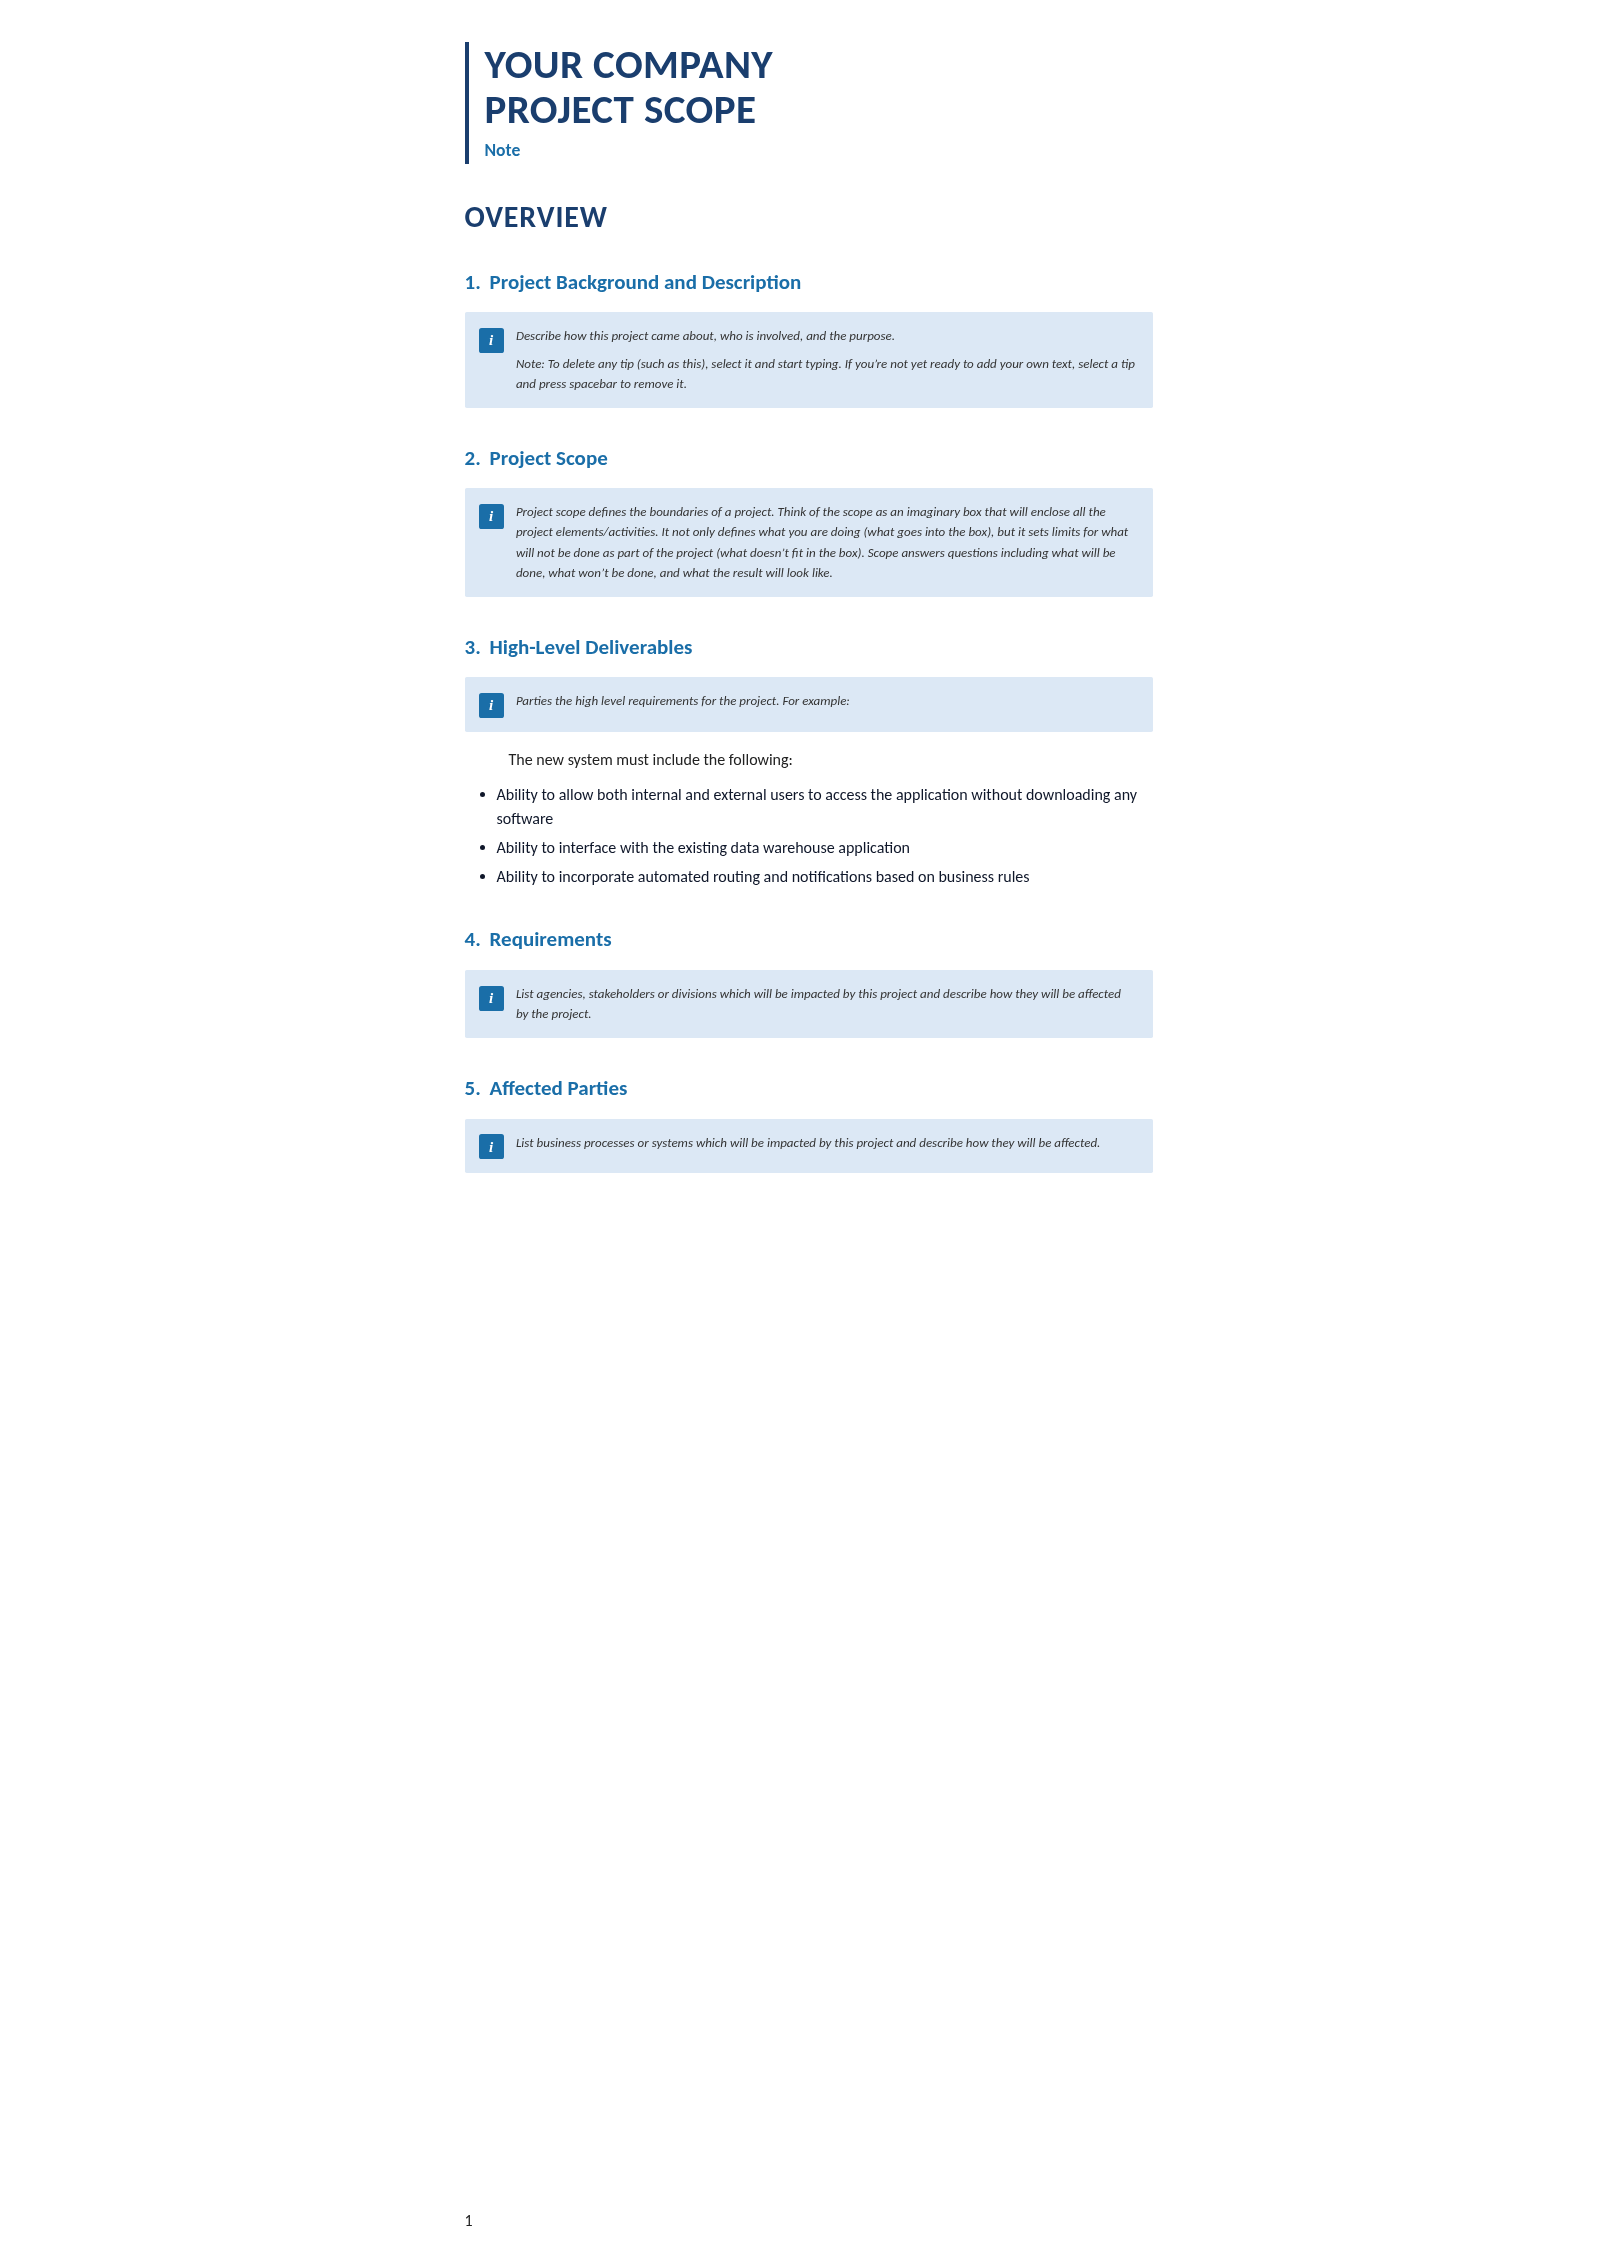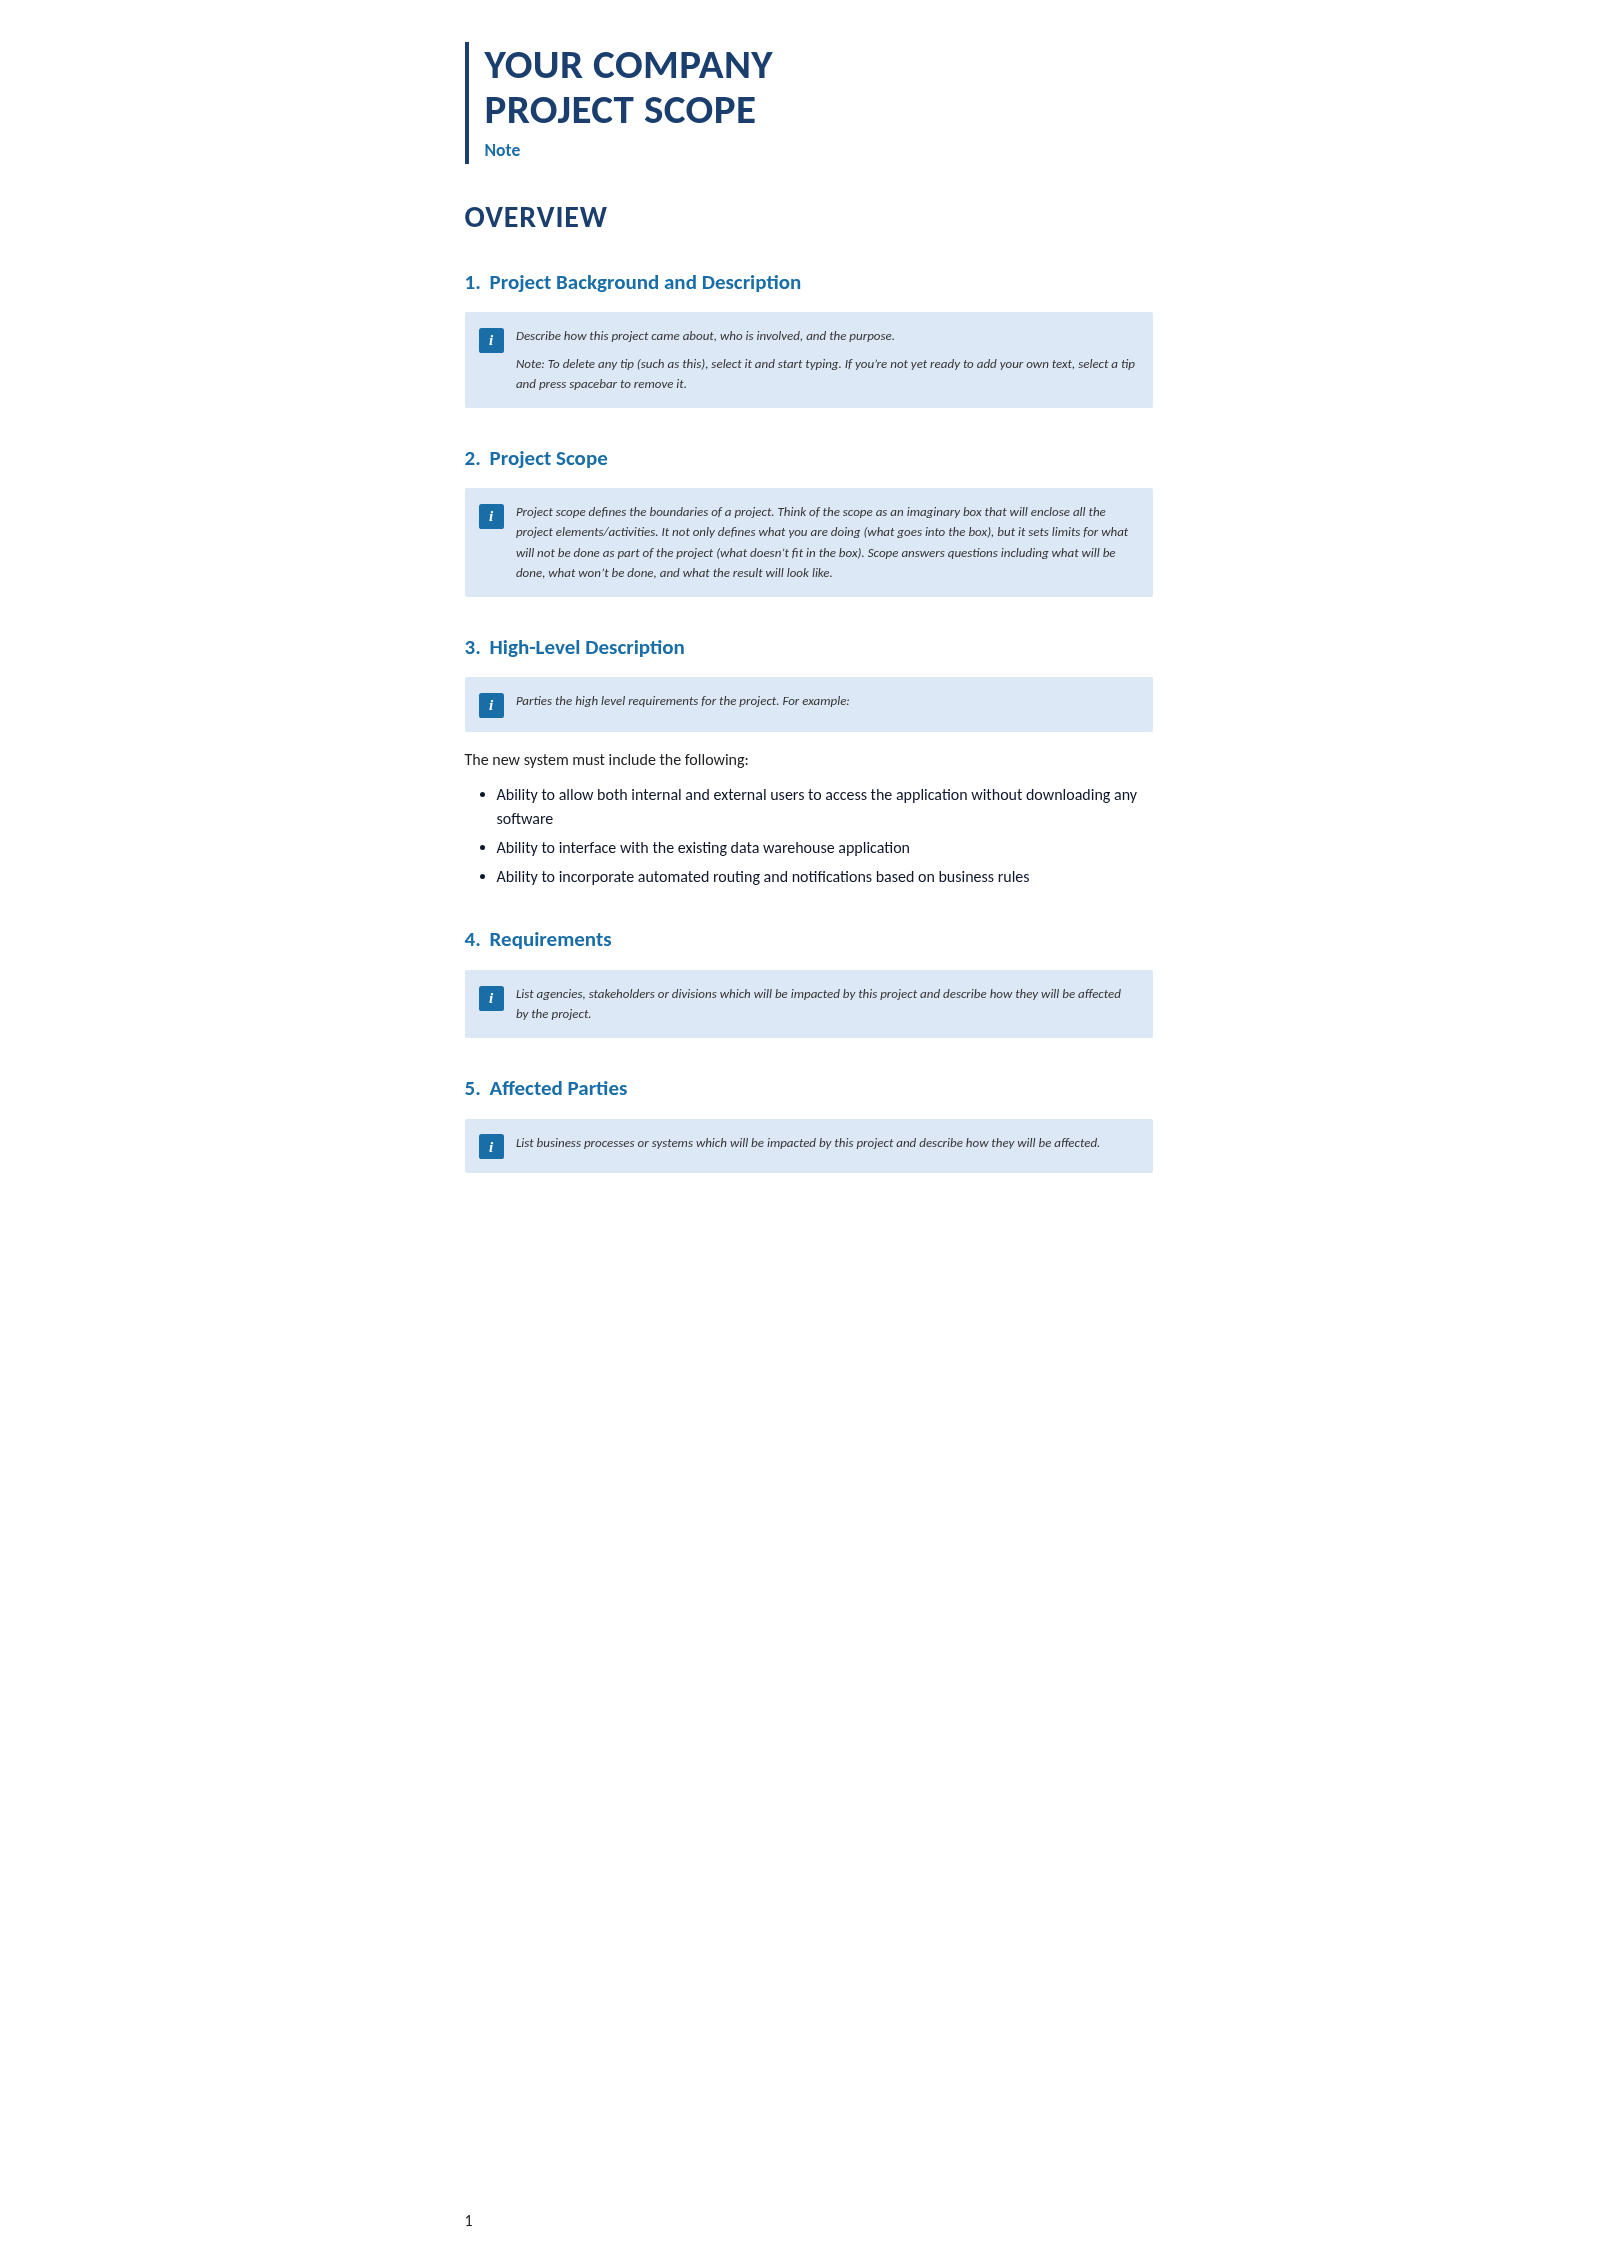--- a/index.html
+++ b/index.html
@@ -109,20 +109,21 @@
     .info-text .note {
       display: block;
       margin-top: 7px;
     }
 
     .body-text {
       font-size: 16px;
       color: #222;
       margin-bottom: 10.6px;
       margin-top: 10.6px;
+      margin-left: 44px;
     }
 
     .bullet-list {
       list-style: disc;
       margin-left: 32px;
       margin-top: 7px;
       margin-bottom: 7px;
     }
 
     .bullet-list li {
@@ -173,21 +174,21 @@
           <span>Project Scope</span>
         </div>
         <div class="info-box">
           <div class="info-icon">i</div>
           <div class="info-text">Project scope defines the boundaries of a project. Think of the scope as an imaginary box that will enclose all the project elements/activities. It not only defines what you are doing (what goes into the box), but it sets limits for what will not be done as part of the project (what doesn’t fit in the box). Scope answers questions including what will be done, what won’t be done, and what the result will look like.</div>
         </div>
       </div>
       <div class="section">
         <div class="section-heading">
           <span>3.</span> 
-          <span>High-Level Description</span>
+          <span>High-Level Deliverables</span>
         </div>
         <div class="info-box">
           <div class="info-icon">i</div>
           <div class="info-text">Parties the high level requirements for the project. For example:</div>
         </div>
         <p class="body-text">The new system must include the following:</p>
         <ul class="bullet-list">
           <li>Ability to allow both internal and external users to access the application without downloading any software</li>
           <li>Ability to interface with the existing data warehouse application</li>
           <li>Ability to incorporate automated routing and notifications based on business rules</li>

